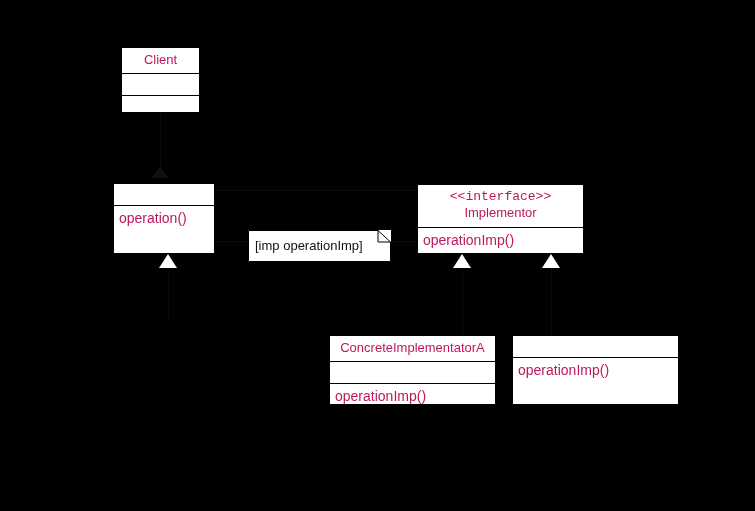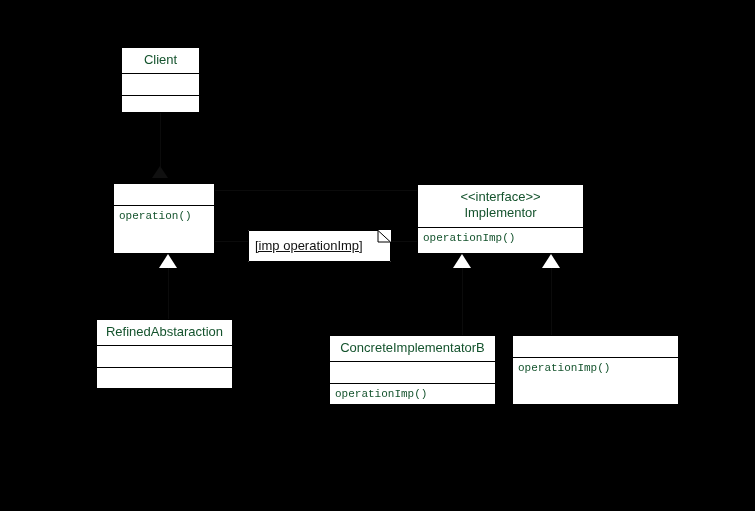--- a/index.html
+++ b/index.html
@@ -17,61 +17,60 @@
     background: #000000;
     overflow: hidden;
   }
 
   
   .uml-class {
     position: absolute;
     background: #ffffff;
     border: 1px solid #000000;
     box-sizing: border-box;
-    color: #14532d;
+    color: #be185d;
   }
   .uml-compartment {
     box-sizing: border-box;
     border-bottom: 1px solid #000000;
     overflow: hidden;
   }
   .uml-compartment:last-child {
     border-bottom: none;
   }
   .uml-name {
     text-align: center;
     font-size: 13px;
     line-height: 1.25;
     padding: 4px 4px 5px 4px;
     white-space: nowrap;
   }
   .uml-name .stereotype {
     display: block;
     font-size: 13px;
+    font-family: Liberation Mono, monospace;
   }
   .uml-members {
-    font-size: 11px;
+    font-size: 14px;
     line-height: 1.2;
     padding: 4px 4px 4px 5px;
     text-align: left;
     white-space: nowrap;
-    font-family: Liberation Mono, monospace;
   }
   .uml-empty {
     height: 22px;
   }
 
   
   .uml-note {
     position: absolute;
     background: #ffffff;
     color: #111111;
     font-size: 13px;
     box-sizing: border-box;
-    text-decoration: underline;
   }
   .uml-note .note-shape {
     position: absolute;
     inset: 0;
   }
   .uml-note .note-text {
     position: relative;
     padding: 8px 10px 6px 7px;
     white-space: nowrap;
   }
@@ -148,28 +147,23 @@
   <div class="gen-arrow" style="left:542px; top:254px;"></div>
 
   <div class="uml-note" style="left:248px; top:230px; width:143px; height:32px;">
     <svg class="note-shape" viewBox="0 0 143 32" preserveAspectRatio="none">
       <path d="M0.5 0.5 H130 L142.5 12 V31.5 H0.5 Z" fill="#ffffff" stroke="#000000" stroke-width="1"></path>
       <path d="M130 0.5 V12 H142.5" fill="none" stroke="#000000" stroke-width="1"></path>
     </svg>
     <div class="note-text">[imp operationImp]</div>
   </div>
 
-  <div class="uml-class" style="left:96px; top:319px; width:137px; height:70px;">
-    <div class="uml-compartment uml-name">RefinedAbstaraction</div>
-    <div class="uml-compartment uml-members uml-empty"></div>
-    <div class="uml-compartment uml-members uml-empty"></div>
-  </div>
 
   <div class="uml-class" style="left:329px; top:335px; width:167px; height:70px;">
-    <div class="uml-compartment uml-name">ConcreteImplementatorB</div>
+    <div class="uml-compartment uml-name">ConcreteImplementatorA</div>
     <div class="uml-compartment uml-members uml-empty"></div>
     <div class="uml-compartment uml-members">operationImp()</div>
   </div>
 
   <div class="uml-class" style="left:512px; top:335px; width:167px; height:70px;">
     <div class="uml-compartment uml-members uml-empty"></div>
     <div class="uml-compartment uml-members">operationImp()</div>
   </div>
 
 </div>

